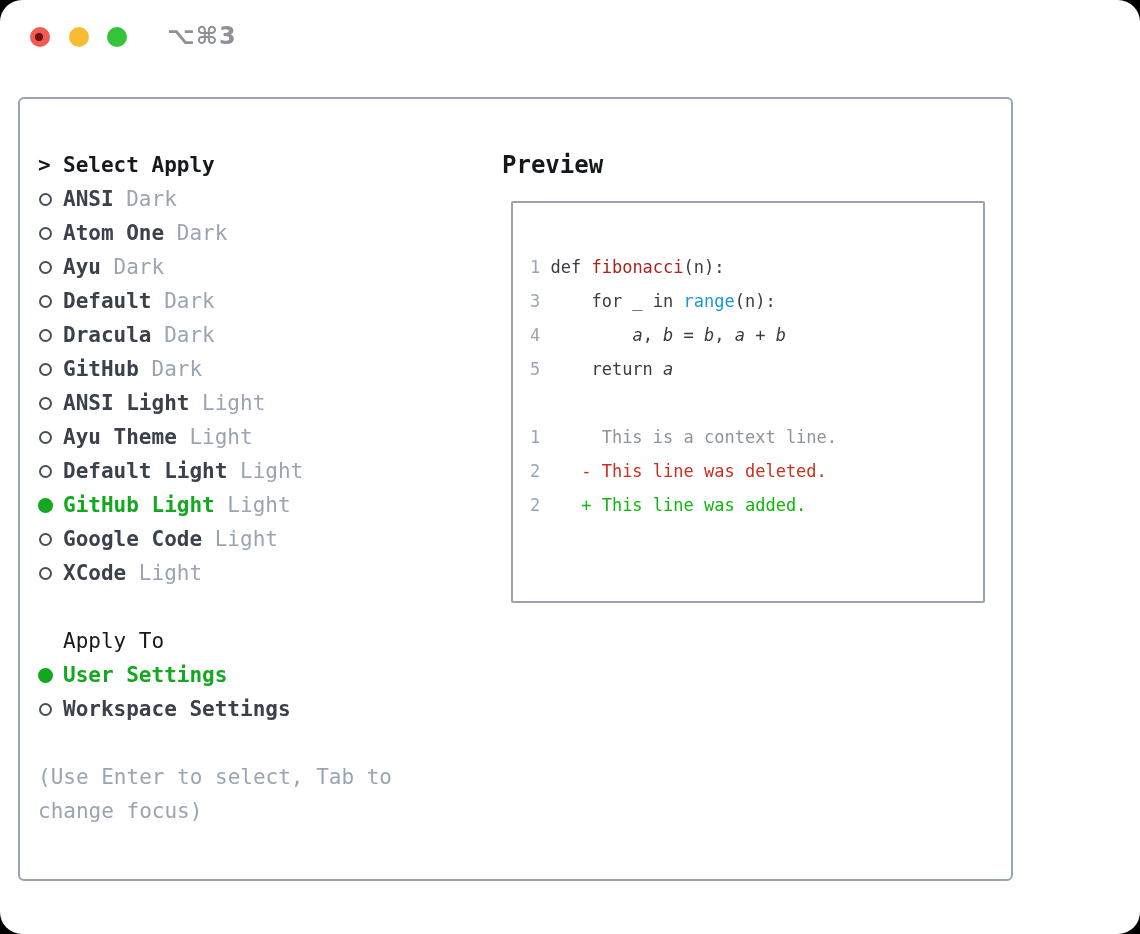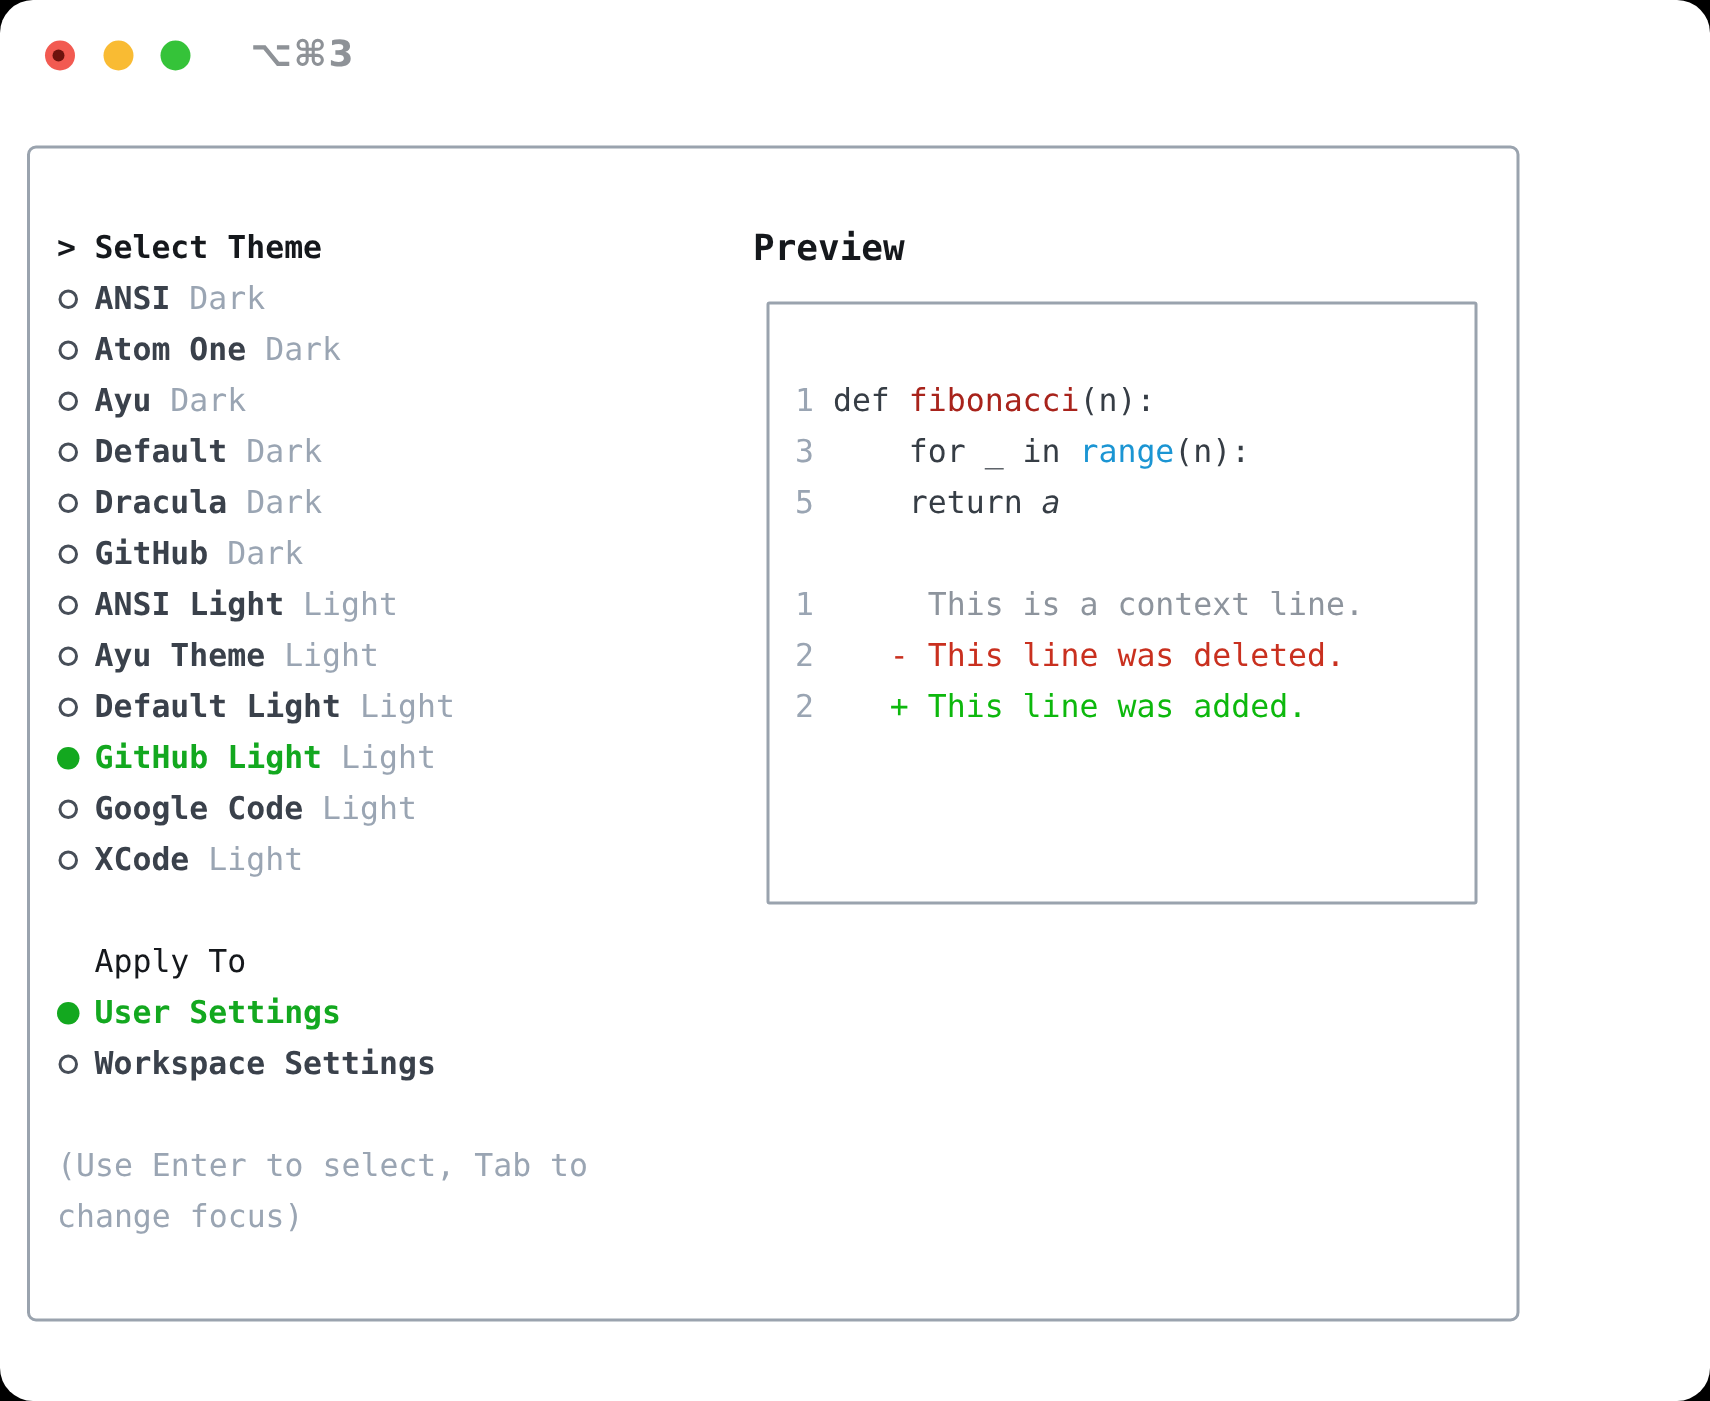--- a/index.html
+++ b/index.html
@@ -70,21 +70,21 @@
   .preview-header{
     position:absolute;left:482px;top:49px;height:34px;display:flex;align-items:center;
     font-size:24px;font-weight:bold;color:var(--header-text);
   }
   .preview-box{
     position:absolute;left:491px;top:102px;width:474px;height:402px;
     border:2px solid var(--panel-border);border-radius:2px;background:#fff;
     padding:47px 0 0 17px;overflow:hidden;
   }
   .code-line{
-    white-space:pre;font-size:21px;line-height:34px;height:34px;color:var(--code-text);
+    white-space:pre;font-size:17px;line-height:34px;height:34px;color:var(--code-text);
   }
   .lnum{color:var(--muted-gray);padding-right:1ch;}
   .tok-code{color:var(--code-text);}
   .tok-func{color:var(--function-red);}
   .tok-num{color:var(--number-teal);}
   .tok-builtin{color:var(--builtin-blue);}
   .tok-var{color:var(--code-text);font-style:italic;}
   .tok-ctx{color:var(--context-gray);}
   .tok-del{color:var(--deleted-red);text-align:center;}
   .tok-add{color:var(--added-green);}
@@ -99,21 +99,21 @@
     <div class="light yellow"></div>
     <div class="light green"></div>
     <div class="win-title">⌥⌘3</div>
   </div>
 
   <div class="panel">
 
     <div class="col-left">
       <div class="row">
         <span class="marker"><span class="chevron">&gt;</span></span>
-        <span class="hdr">Select Theme</span>
+        <span class="hdr">Select Apply</span>
       </div>
 
       <div id="theme-list">
           <div class="row theme-row"><span class="marker"><span class="circle"></span></span><span class="tname">ANSI</span><span class="ttag">Dark</span></div>
           <div class="row theme-row"><span class="marker"><span class="circle"></span></span><span class="tname">Atom One</span><span class="ttag">Dark</span></div>
           <div class="row theme-row"><span class="marker"><span class="circle"></span></span><span class="tname">Ayu</span><span class="ttag">Dark</span></div>
           <div class="row theme-row"><span class="marker"><span class="circle"></span></span><span class="tname">Default</span><span class="ttag">Dark</span></div>
           <div class="row theme-row"><span class="marker"><span class="circle"></span></span><span class="tname">Dracula</span><span class="ttag">Dark</span></div>
           <div class="row theme-row"><span class="marker"><span class="circle"></span></span><span class="tname">GitHub</span><span class="ttag">Dark</span></div>
           <div class="row theme-row"><span class="marker"><span class="circle"></span></span><span class="tname">ANSI Light</span><span class="ttag">Light</span></div>
@@ -140,20 +140,21 @@
 
       <div class="row hint">(Use Enter to select, Tab to</div>
       <div class="row hint">change focus)</div>
     </div>
 
     <div class="preview-header">Preview</div>
 
     <div class="preview-box" id="preview-box">
         <div class="code-line"><span class="lnum">1</span><span class="tok-code">def </span><span class="tok-func">fibonacci</span><span class="tok-code">(n):</span></div>
         <div class="code-line"><span class="lnum">3</span><span class="tok-code">    for _ in </span><span class="tok-builtin">range</span><span class="tok-code">(n):</span></div>
+        <div class="code-line"><span class="lnum">4</span><span class="tok-code">        </span><span class="tok-var">a</span><span class="tok-code">, </span><span class="tok-var">b</span><span class="tok-code"> = </span><span class="tok-var">b</span><span class="tok-code">, </span><span class="tok-var">a</span><span class="tok-code"> + </span><span class="tok-var">b</span></div>
         <div class="code-line"><span class="lnum">5</span><span class="tok-code">    return </span><span class="tok-var">a</span></div>
         <div class="code-line"><span class="lnum"></span></div>
         <div class="code-line"><span class="lnum">1</span><span class="tok-ctx">     This is a context line.</span></div>
         <div class="code-line"><span class="lnum">2</span><span class="tok-del">   - This line was deleted.</span></div>
         <div class="code-line"><span class="lnum">2</span><span class="tok-add">   + This line was added.</span></div>
       </div>
 
   </div>
 </div>
 

